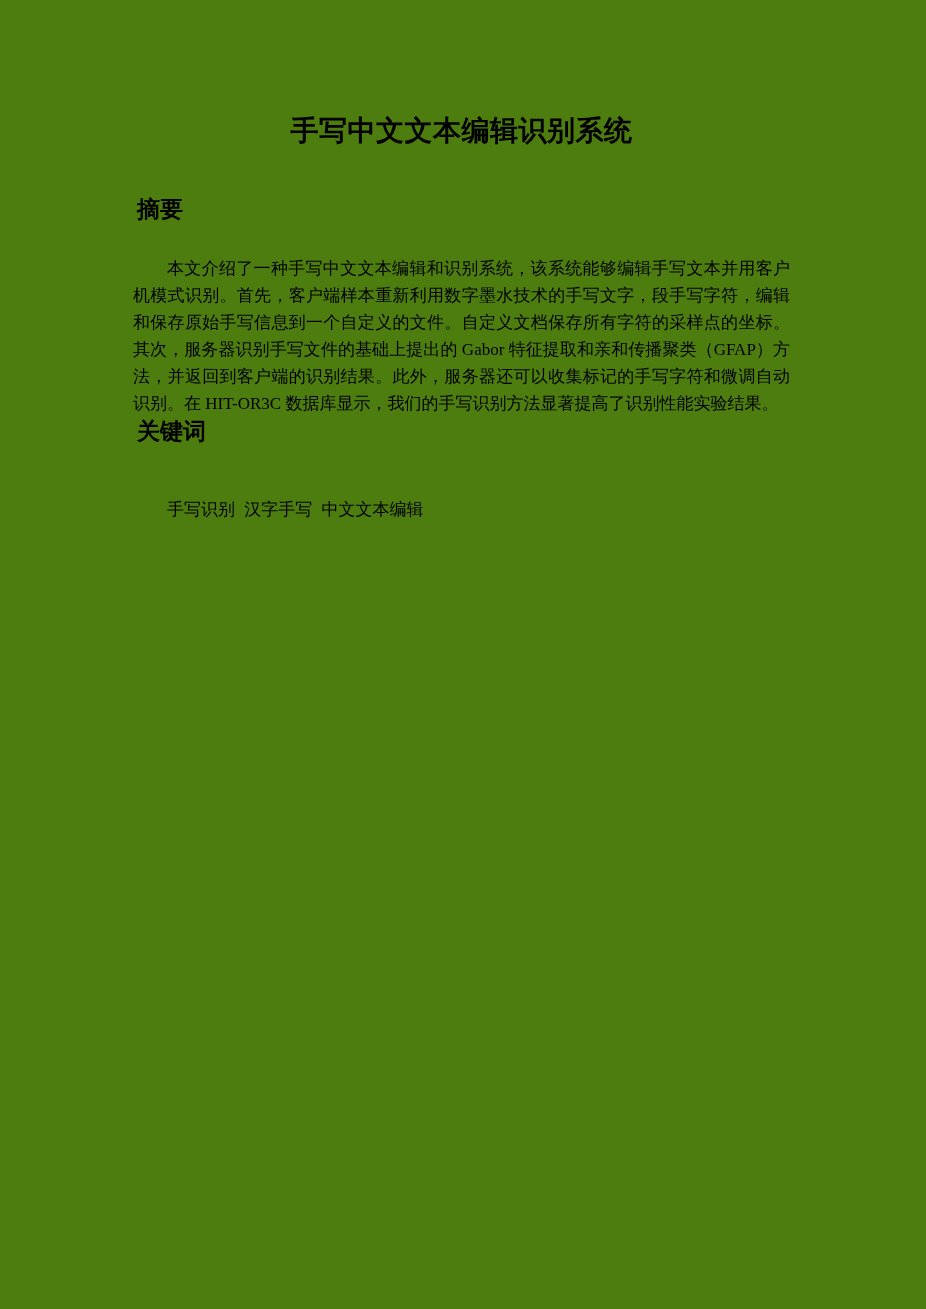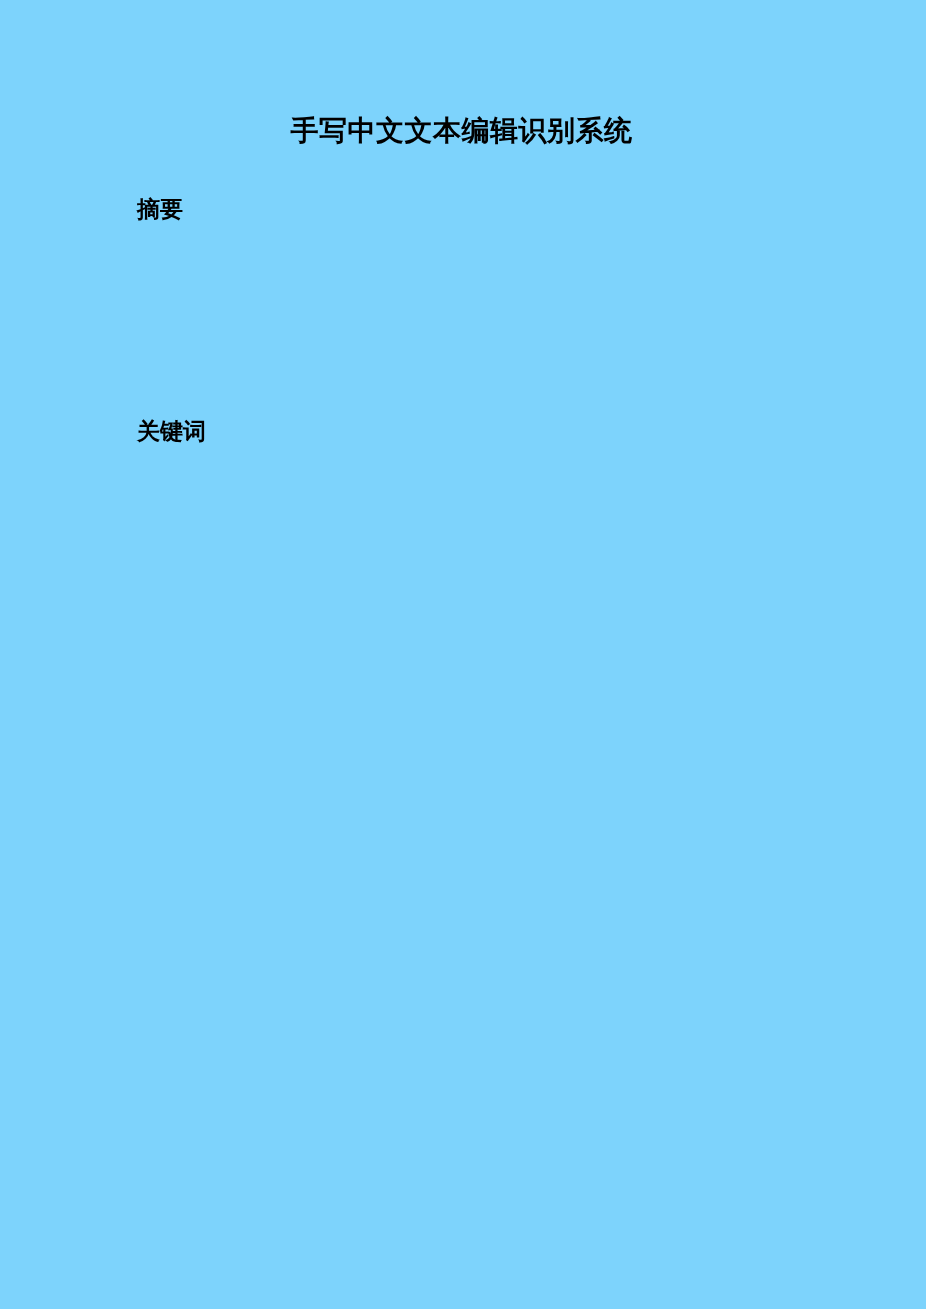--- a/index.html
+++ b/index.html
@@ -5,21 +5,21 @@
   * { margin: 0; padding: 0; box-sizing: border-box; }
 
   html, body {
     background: #ffffff;
   }
 
   .page {
     position: relative;
     width: 926px;
     height: 1309px;
-    background: #7dd3fc;
+    background: #4d7c0f;
     overflow: hidden;
     font-family: "Liberation Serif", "DejaVu Serif", serif;
     color: #000000;
   }
 
   .content {
     position: absolute;
     left: 133px;
     width: 657px;
     top: 0;
@@ -81,18 +81,20 @@
 </head>
 <body>
 
 <div class="page">
   <div class="content">
 
     <h1 class="doc-title">手写中文文本编辑识别系统</h1>
 
     <h2 class="section-heading heading-abstract">摘要</h2>
 
+    <p class="abstract-text">本文介绍了一种手写中文文本编辑和识别系统，该系统能够编辑手写文本并用客户机模式识别。首先，客户端样本重新利用数字墨水技术的手写文字，段手写字符，编辑和保存原始手写信息到一个自定义的文件。自定义文档保存所有字符的采样点的坐标。其次，服务器识别手写文件的基础上提出的 Gabor 特征提取和亲和传播聚类（GFAP）方法，并返回到客户端的识别结果。此外，服务器还可以收集标记的手写字符和微调自动识别。在 HIT-OR3C 数据库显示，我们的手写识别方法显著提高了识别性能实验结果。</p>
 
     <h2 class="section-heading heading-keywords">关键词</h2>
 
+    <p class="keywords-text">手写识别 汉字手写 中文文本编辑</p>
 
   </div>
 </div>
 
 </body></html>

